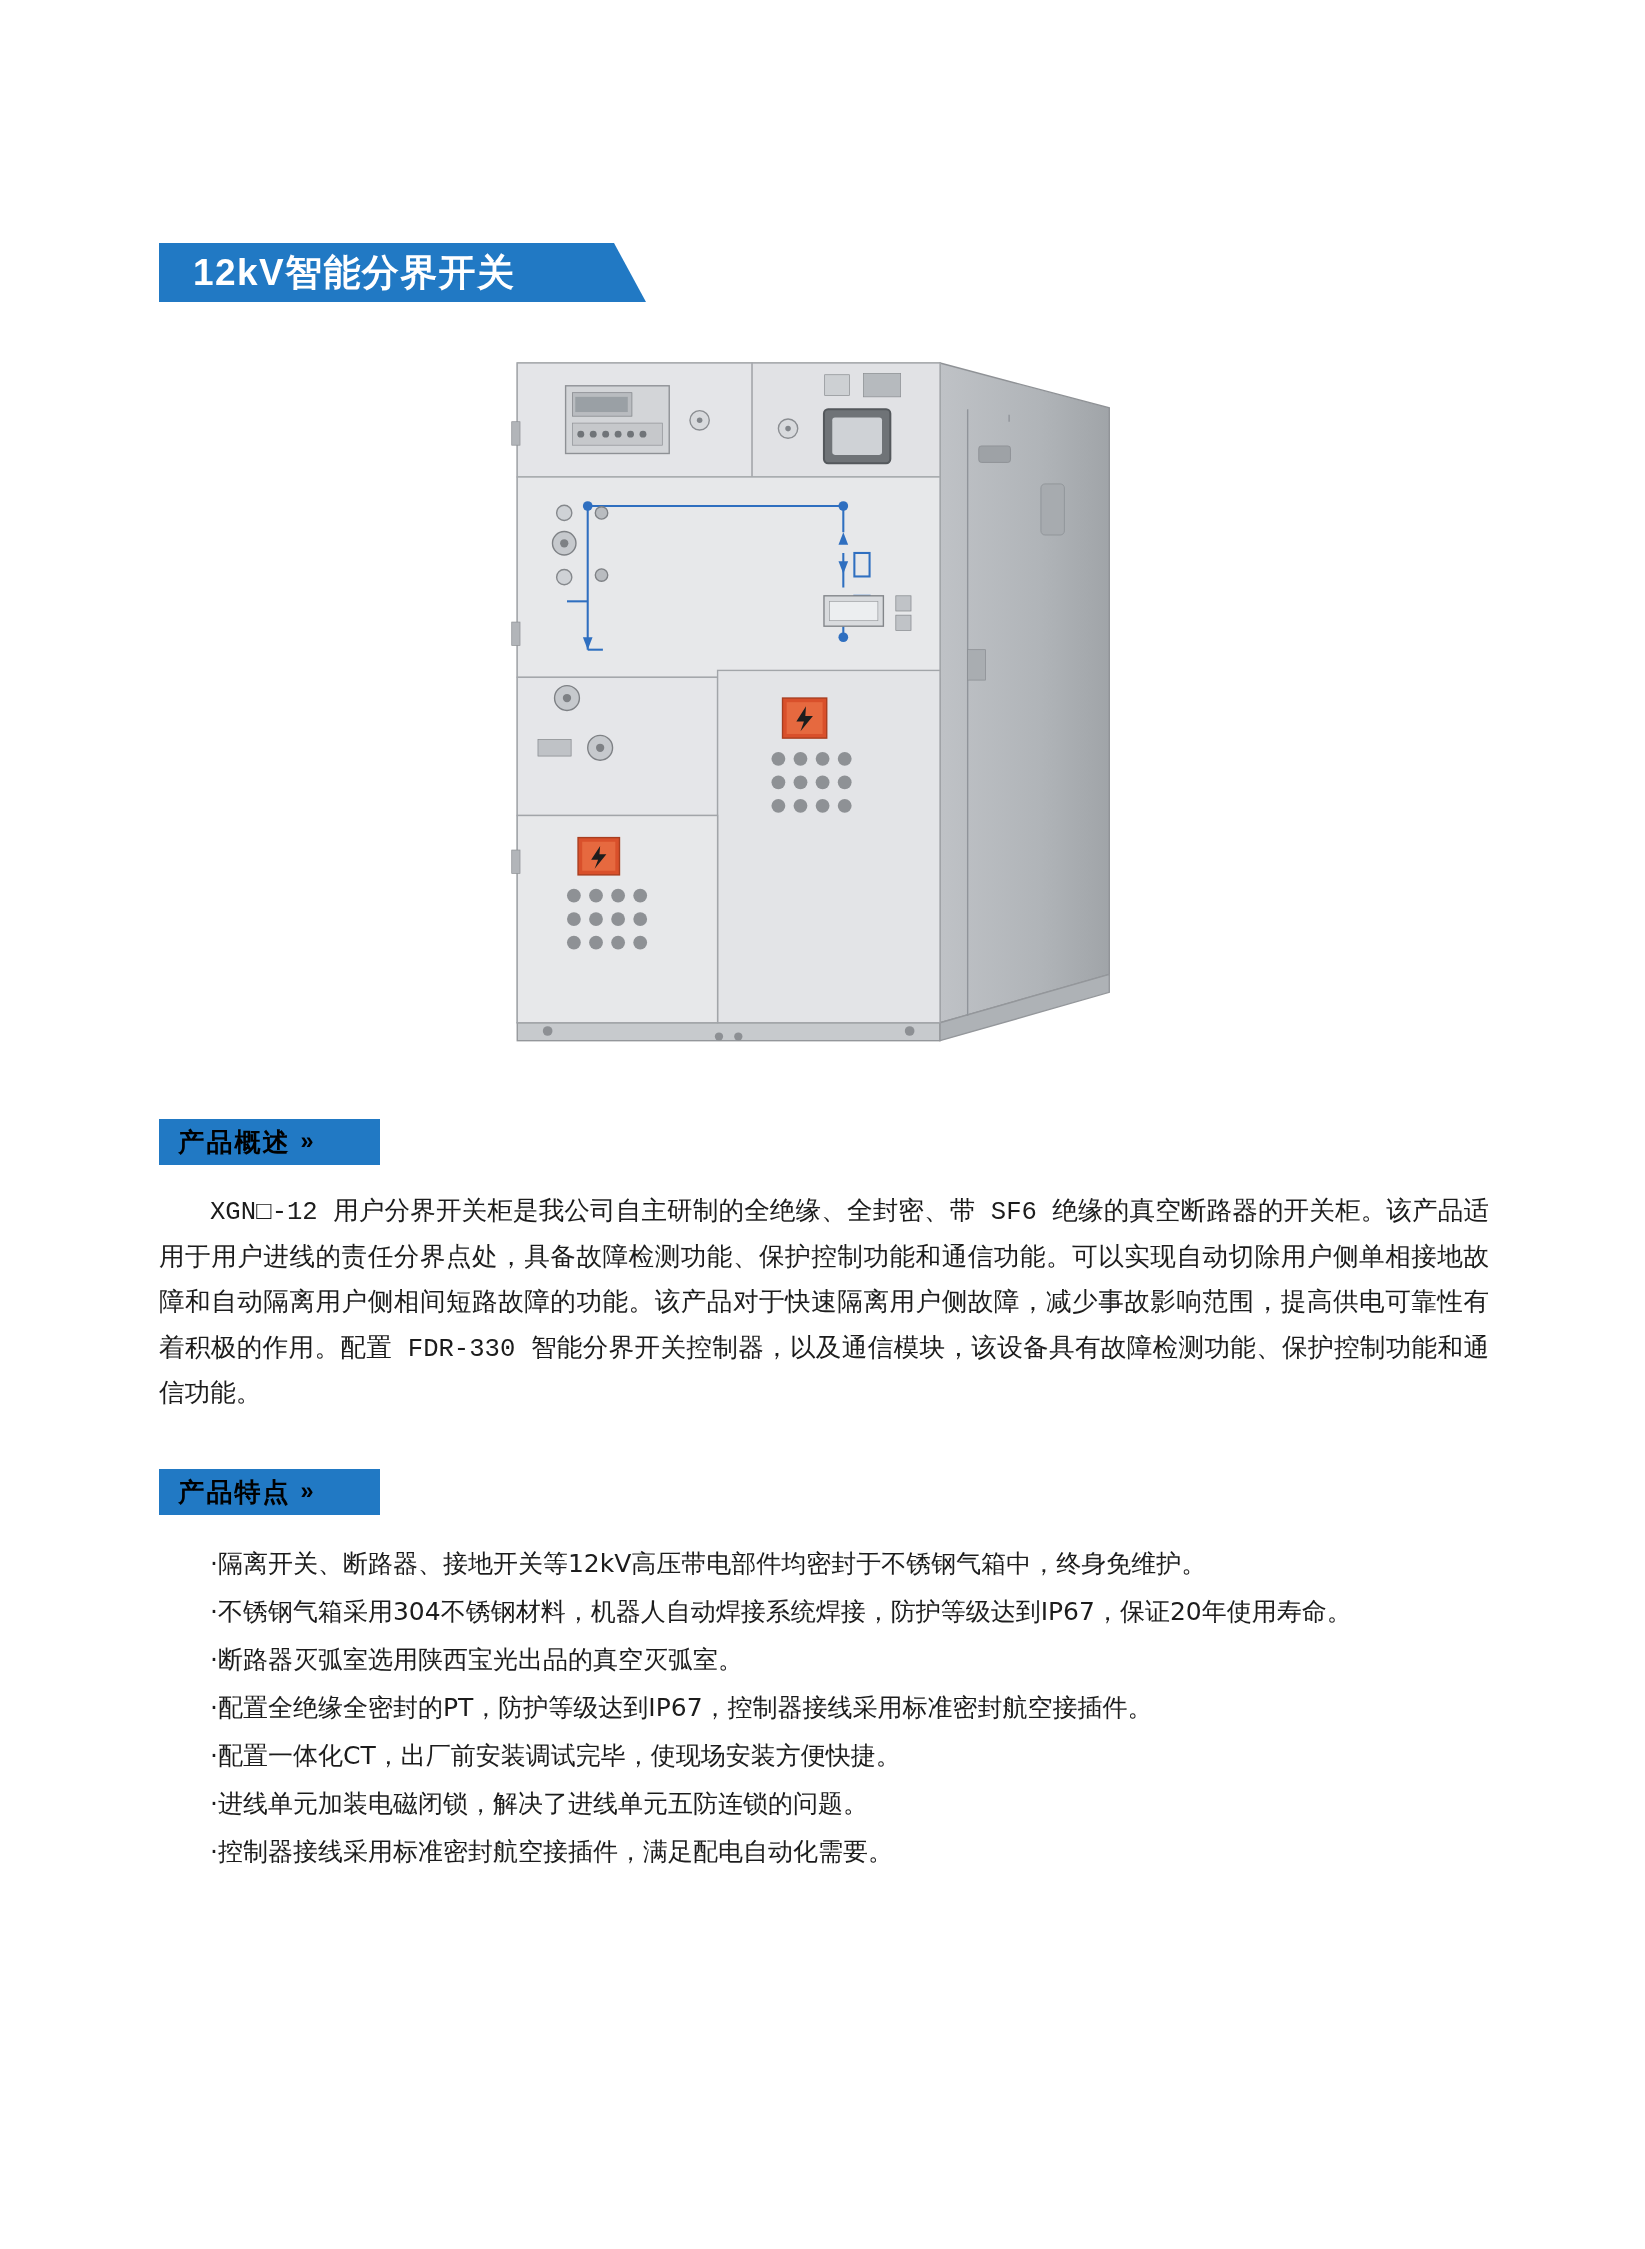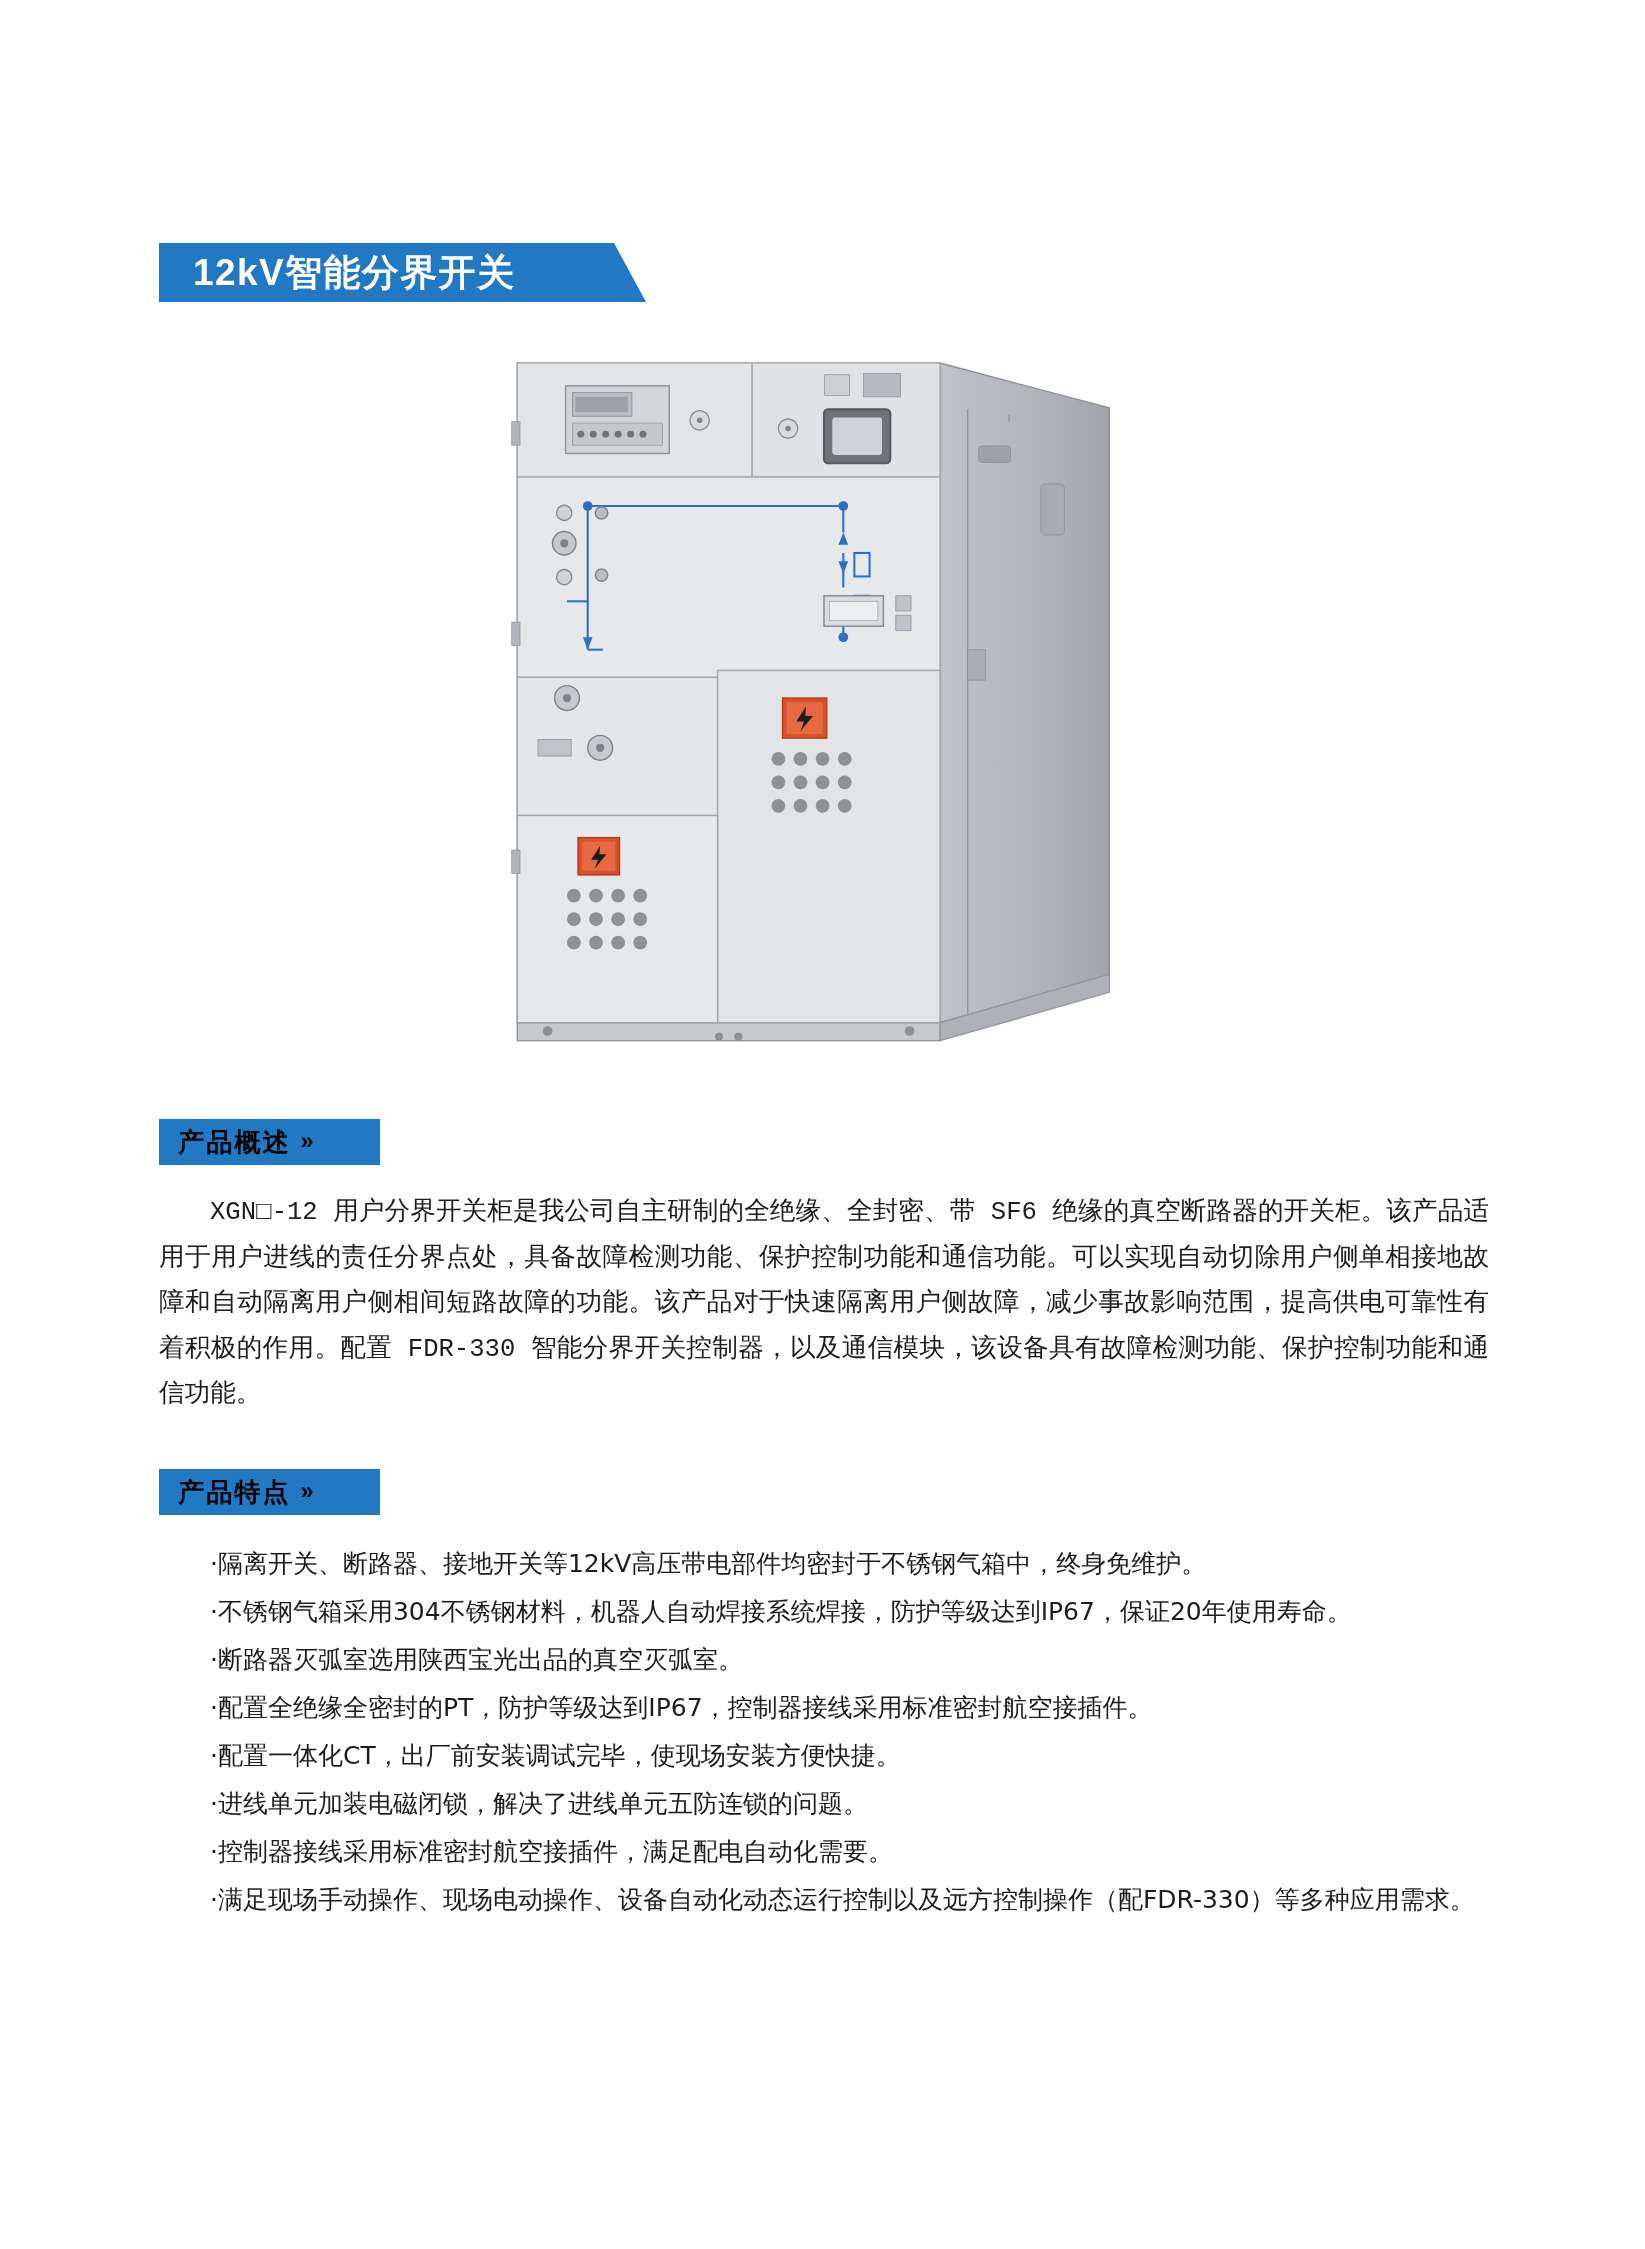--- a/index.html
+++ b/index.html
@@ -279,17 +279,16 @@
   </div>
 
   <div class="feature-list">
     <div class="feature-item">·隔离开关、断路器、接地开关等12kV高压带电部件均密封于不锈钢气箱中，终身免维护。</div>
     <div class="feature-item">·不锈钢气箱采用304不锈钢材料，机器人自动焊接系统焊接，防护等级达到IP67，保证20年使用寿命。</div>
     <div class="feature-item">·断路器灭弧室选用陕西宝光出品的真空灭弧室。</div>
     <div class="feature-item">·配置全绝缘全密封的PT，防护等级达到IP67，控制器接线采用标准密封航空接插件。</div>
     <div class="feature-item">·配置一体化CT，出厂前安装调试完毕，使现场安装方便快捷。</div>
     <div class="feature-item">·进线单元加装电磁闭锁，解决了进线单元五防连锁的问题。</div>
     <div class="feature-item">·控制器接线采用标准密封航空接插件，满足配电自动化需要。</div>
-    <div class="feature-item">·满足现场手动操作、现场电动操作、设备自动化动态运行控制以及远方控制操作（配FDR-330）等多种应用需求。</div>
   </div>
 
 </div>
 
 
 </body></html>

